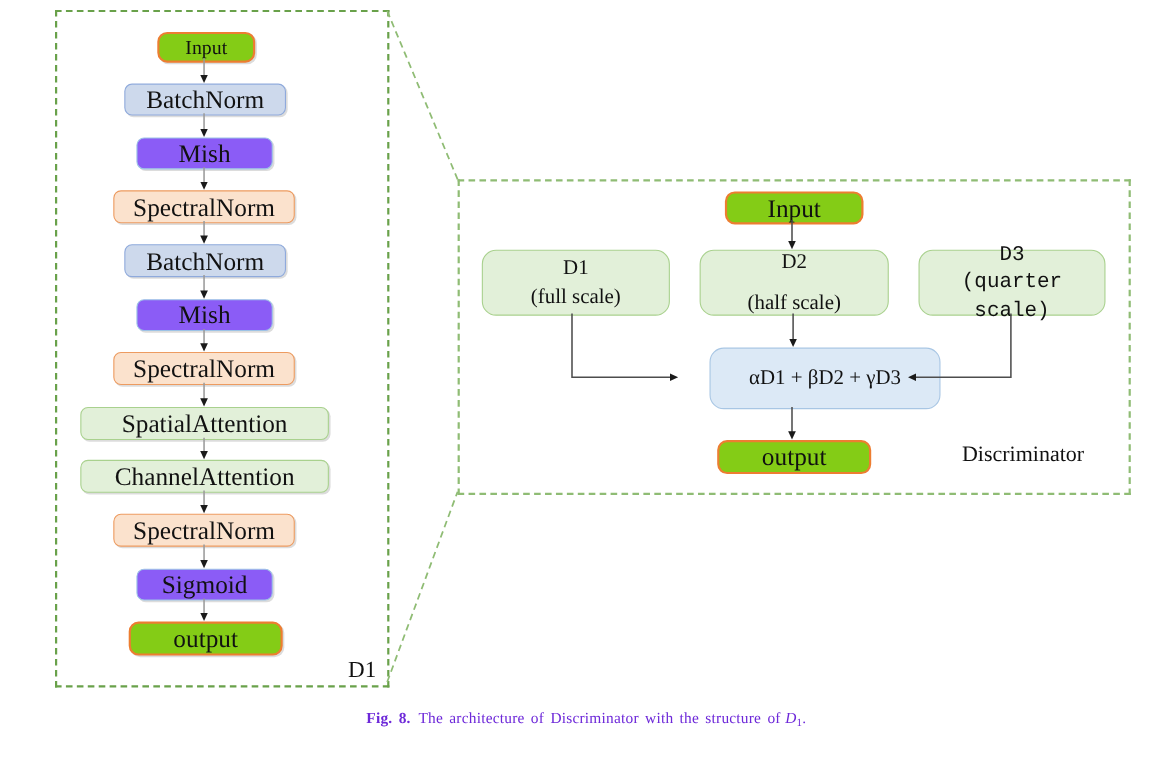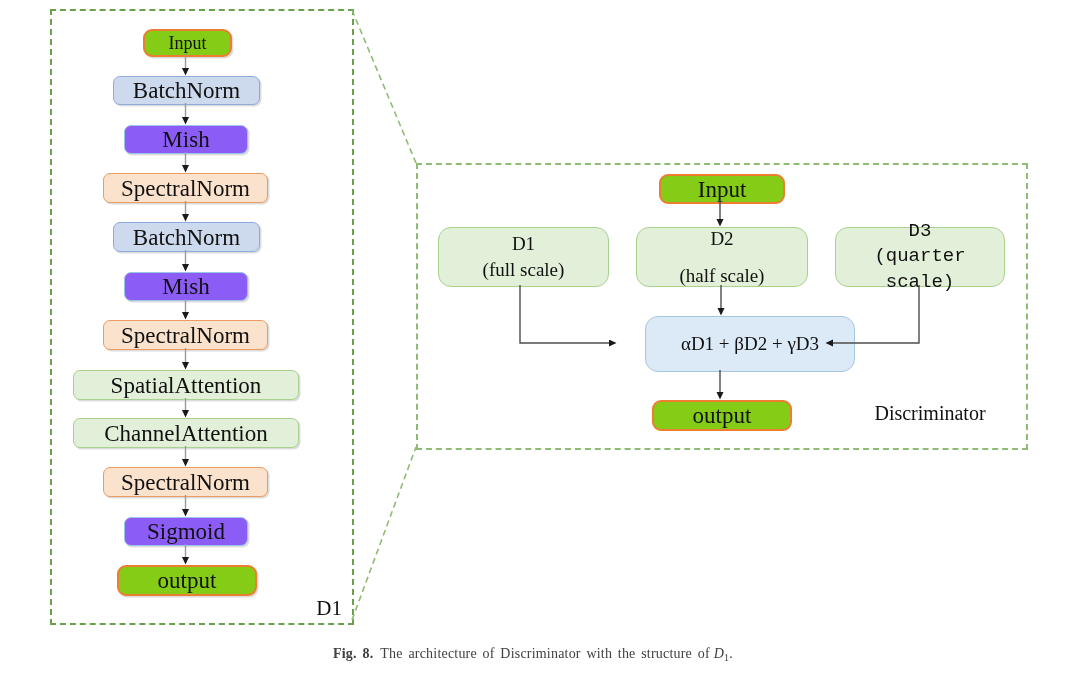--- a/index.html
+++ b/index.html
@@ -52,21 +52,21 @@
     position:absolute;
     font-size:21px;
     white-space:nowrap;
   }
   .svg-layer{position:absolute;left:0;top:0;z-index:3;pointer-events:none;}
   .caption{
     position:absolute;
     left:0;right:0;top:646px;
     text-align:center;
     font-size:14px;
-    color:#404040;
+    color:#6d28d9;
     letter-spacing:0.2px;
     word-spacing:2px;
   }
   .caption .cap-label{font-weight:bold;margin-right:7px;}
   .caption .cap-var{font-style:italic;margin-left:4px;}
   .caption .cap-sub{font-size:10px;vertical-align:-3px;}
 </style>
 </head>
 <body>
 

